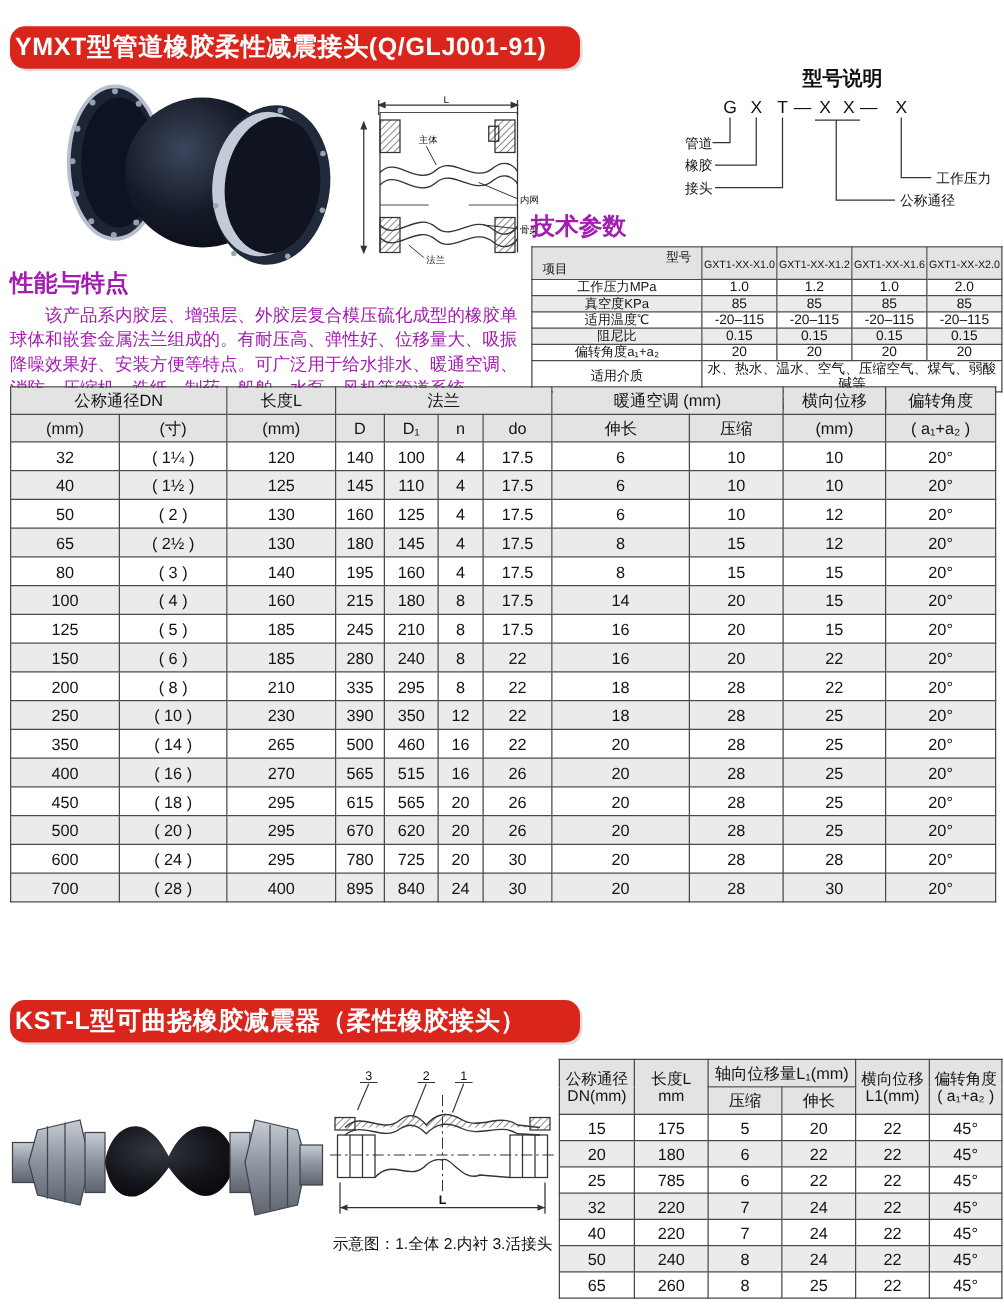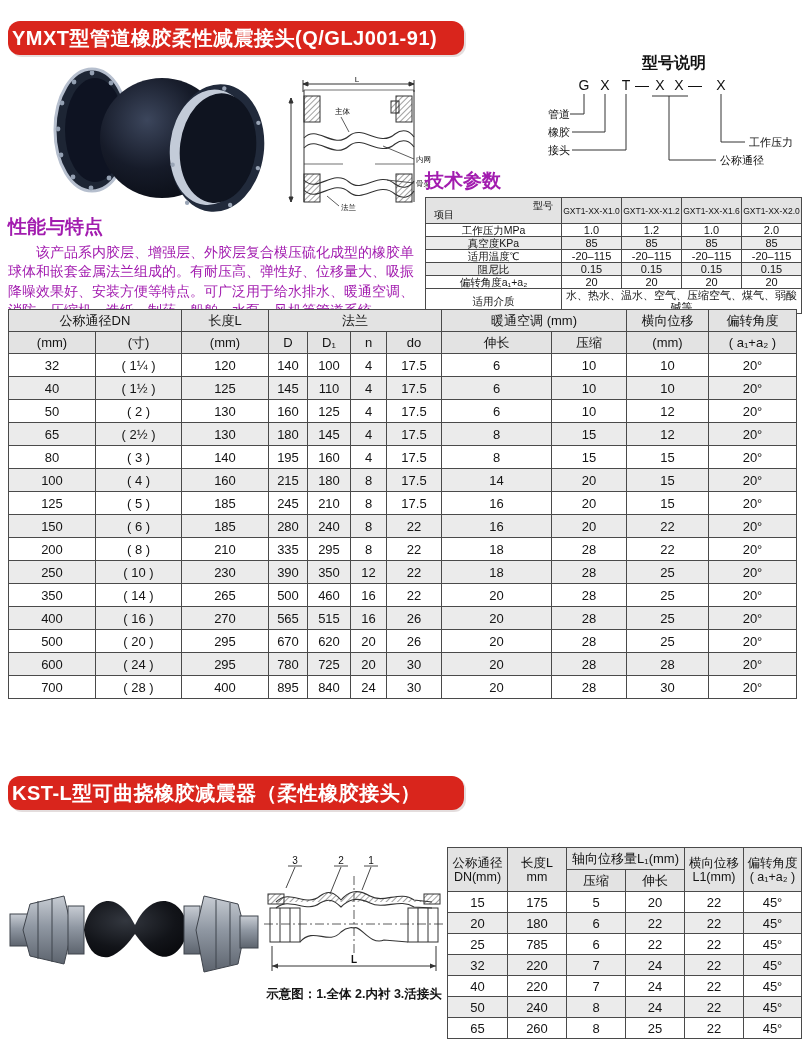--- a/index.html
+++ b/index.html
@@ -30,21 +30,21 @@
     #4a4a4a calc(50% + .6px),transparent calc(50% + .6px)),var(--header_bg,#e3e3e3);}
   .diagcell .tr{position:absolute;top:1px;right:8px;font-size:10px;}
   .diagcell .bl{position:absolute;bottom:1px;left:8px;font-size:10px;font-family:Liberation Mono, monospace;}
   .note{font-size:10px;margin-top:4px;color:#111;text-align:left;line-height:1.25;}
   
   .t2{width:354px;font-size:13px;}
   .t2 thead th{background:var(--header_bg,#e3e3e3);height:21px;}
   .t2 thead th.two{white-space:pre-line;line-height:1.12;font-size:12.5px;}
   .t2 tbody td{height:20px;}
   .t2 tbody tr:nth-child(even){background:var(--row_alt,#ebebeb);}
-  .caption{font-size:12.5px;font-weight:bold;margin-top:4px;text-align:center;white-space:nowrap;}
+  .caption{font-size:12.5px;font-weight:normal;margin-top:4px;text-align:center;white-space:nowrap;}
   svg text{font-family:"Liberation Sans",sans-serif;fill:#111;}
 </style>
 </head>
 <body>
 
 <div id="page">
 
   <div class="banner abs" style="left:8px;top:21px;width:452px;">YMXT型管道橡胶柔性减震接头(Q/GLJ001-91)</div>
 
   <div class="abs" style="left:12px;top:58px;">
@@ -432,20 +432,33 @@
             <td>565</td>
             <td>515</td>
             <td>16</td>
             <td>26</td>
             <td>20</td>
             <td>28</td>
             <td>25</td>
             <td>20°</td>
           </tr>
           <tr>
+            <td>450</td>
+            <td>( 18 )</td>
+            <td>295</td>
+            <td>615</td>
+            <td>565</td>
+            <td>20</td>
+            <td>26</td>
+            <td>20</td>
+            <td>28</td>
+            <td>25</td>
+            <td>20°</td>
+          </tr>
+          <tr>
             <td>500</td>
             <td>( 20 )</td>
             <td>295</td>
             <td>670</td>
             <td>620</td>
             <td>20</td>
             <td>26</td>
             <td>20</td>
             <td>28</td>
             <td>25</td>
@@ -474,21 +487,21 @@
             <td>30</td>
             <td>20</td>
             <td>28</td>
             <td>30</td>
             <td>20°</td>
           </tr>
         </tbody>
     </table>
   </div>
 
-  <div class="banner abs" style="left:8px;top:776px;width:452px;">KST-L型可曲挠橡胶减震器（柔性橡胶接头）</div>
+  <div class="banner abs" style="left:8px;top:800px;width:452px;">KST-L型可曲挠橡胶减震器（柔性橡胶接头）</div>
 
   <div class="abs" style="left:8px;top:846px;">
     <svg width="252" height="170" viewBox="0 0 252 170">
       <defs>
         <linearGradient id="mg" x1="0" y1="0" x2="0" y2="1">
           <stop offset="0%" stop-color="#c8cdd4"></stop>
             <stop offset="45%" stop-color="#8f97a2"></stop>
             <stop offset="100%" stop-color="#5d646e"></stop>
         </linearGradient>
         <radialGradient id="rb" cx="40%" cy="35%" r="80%">

